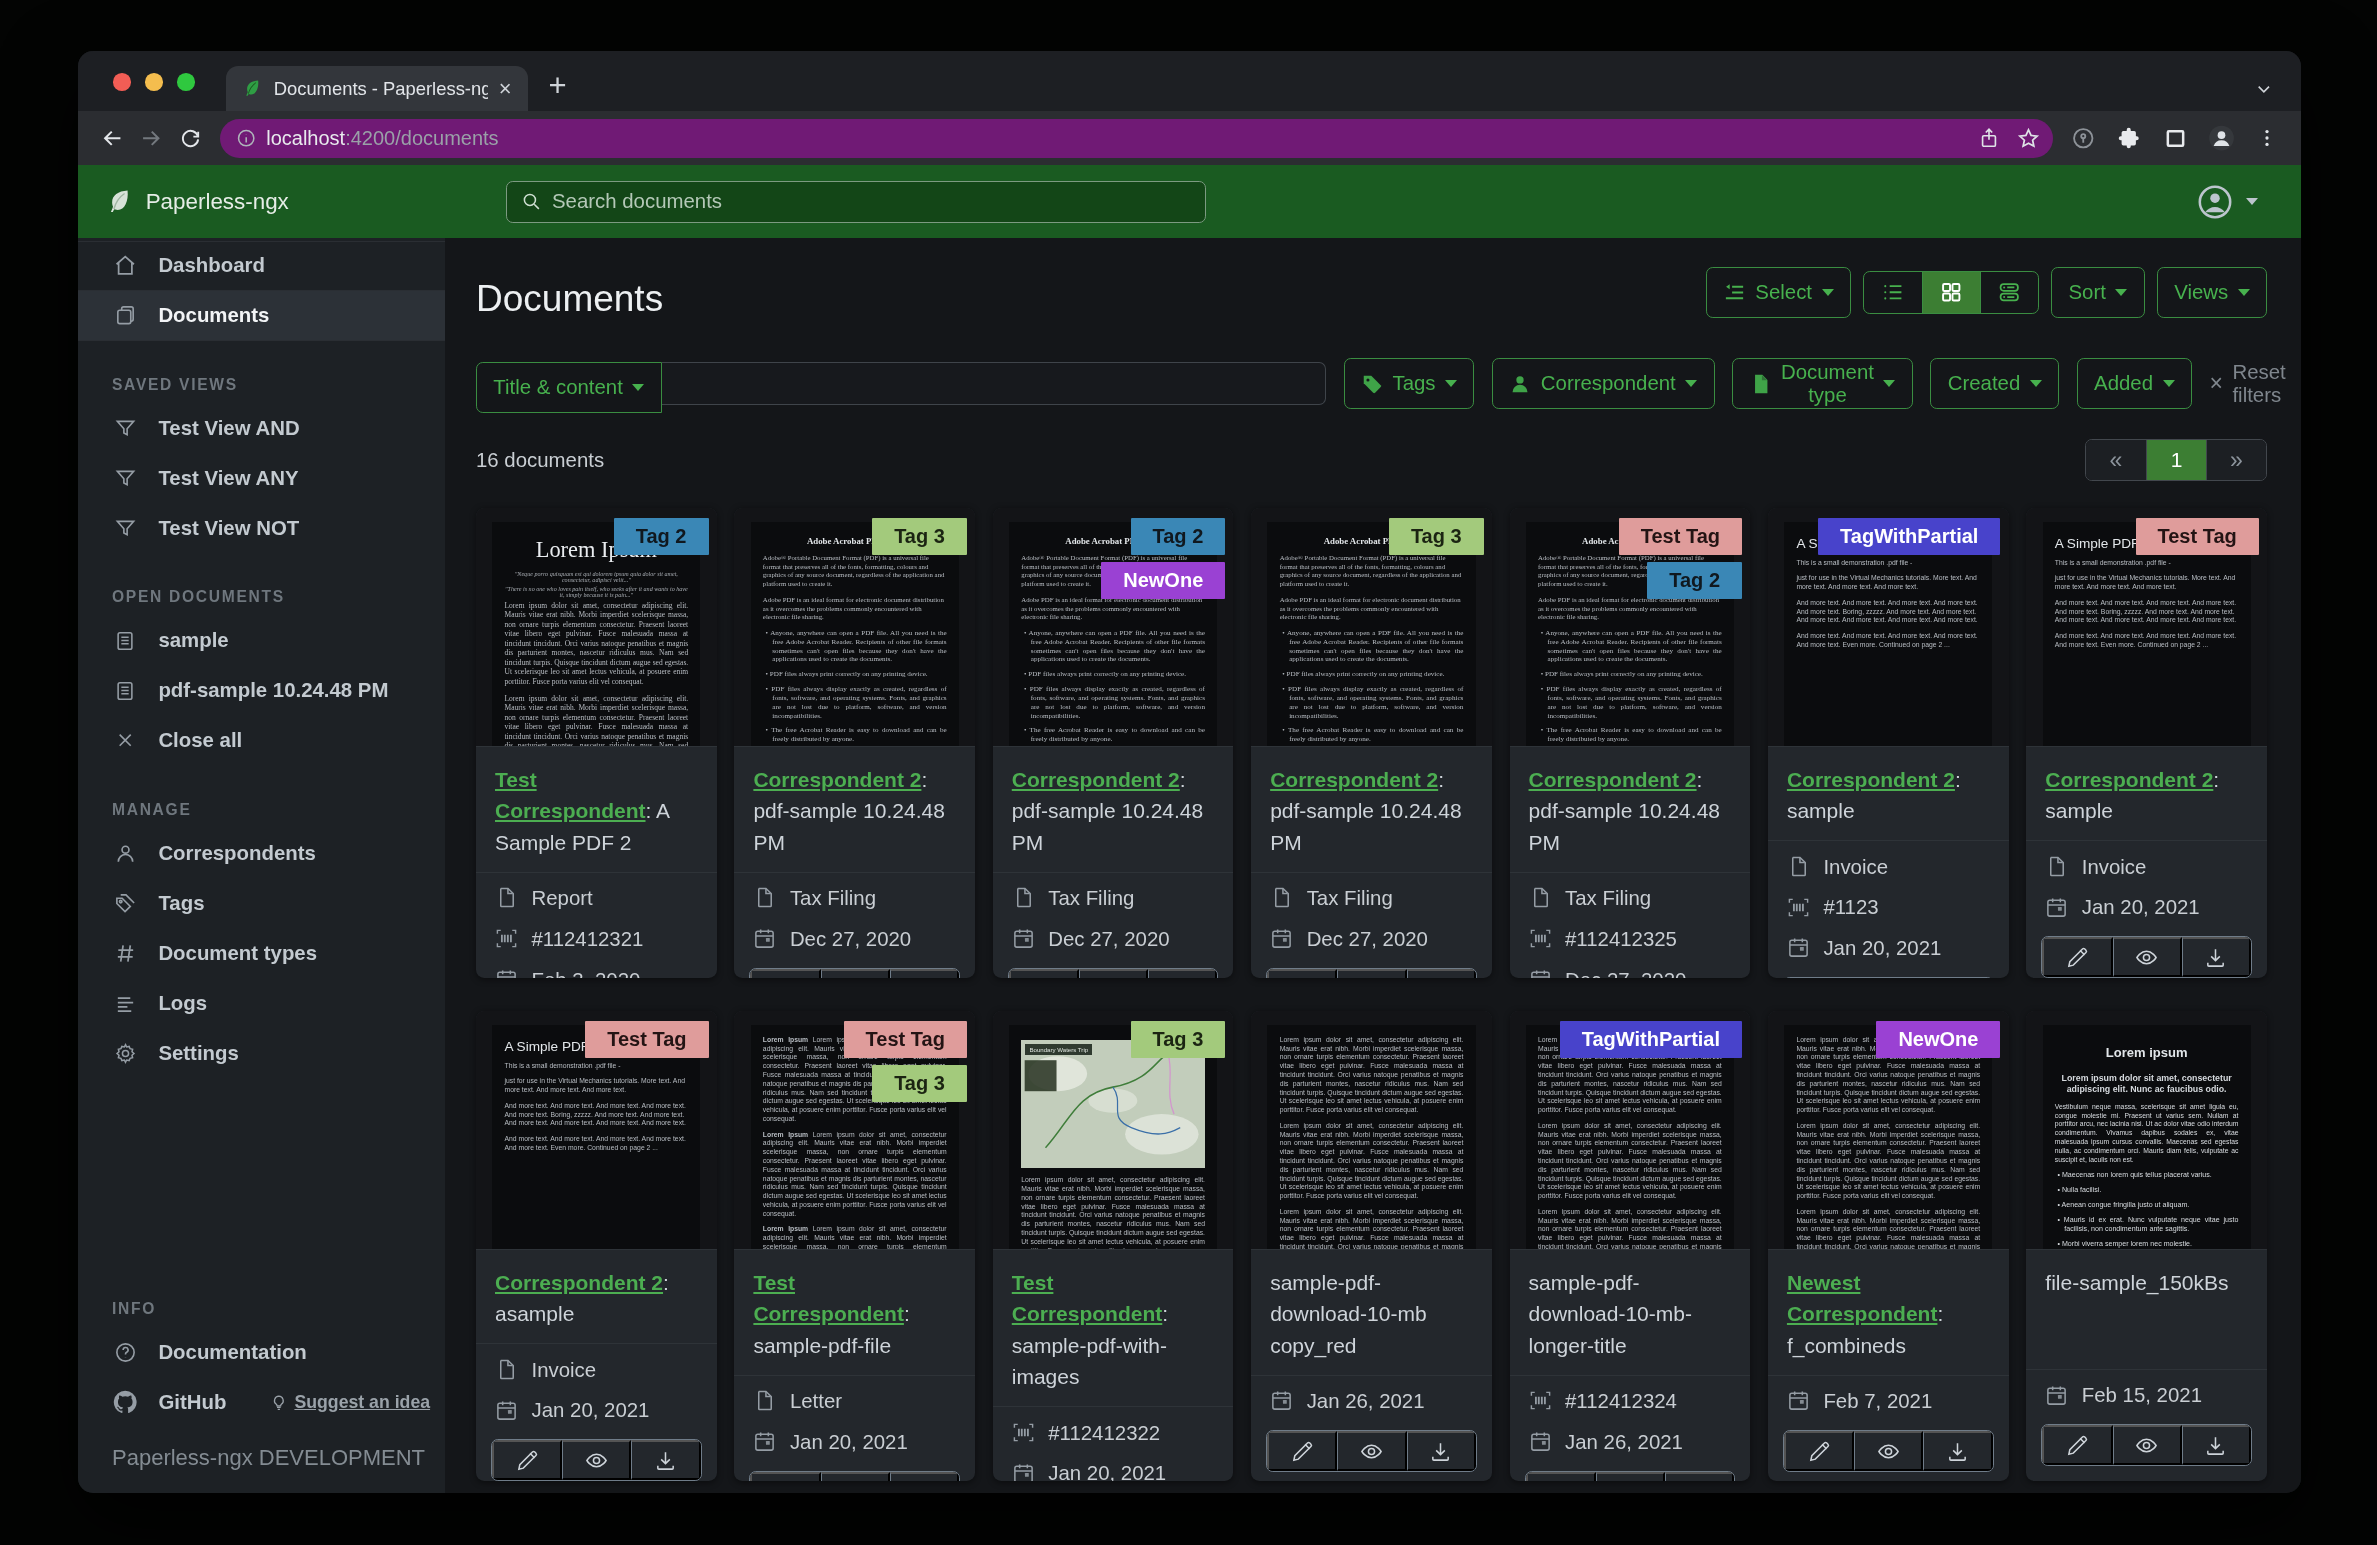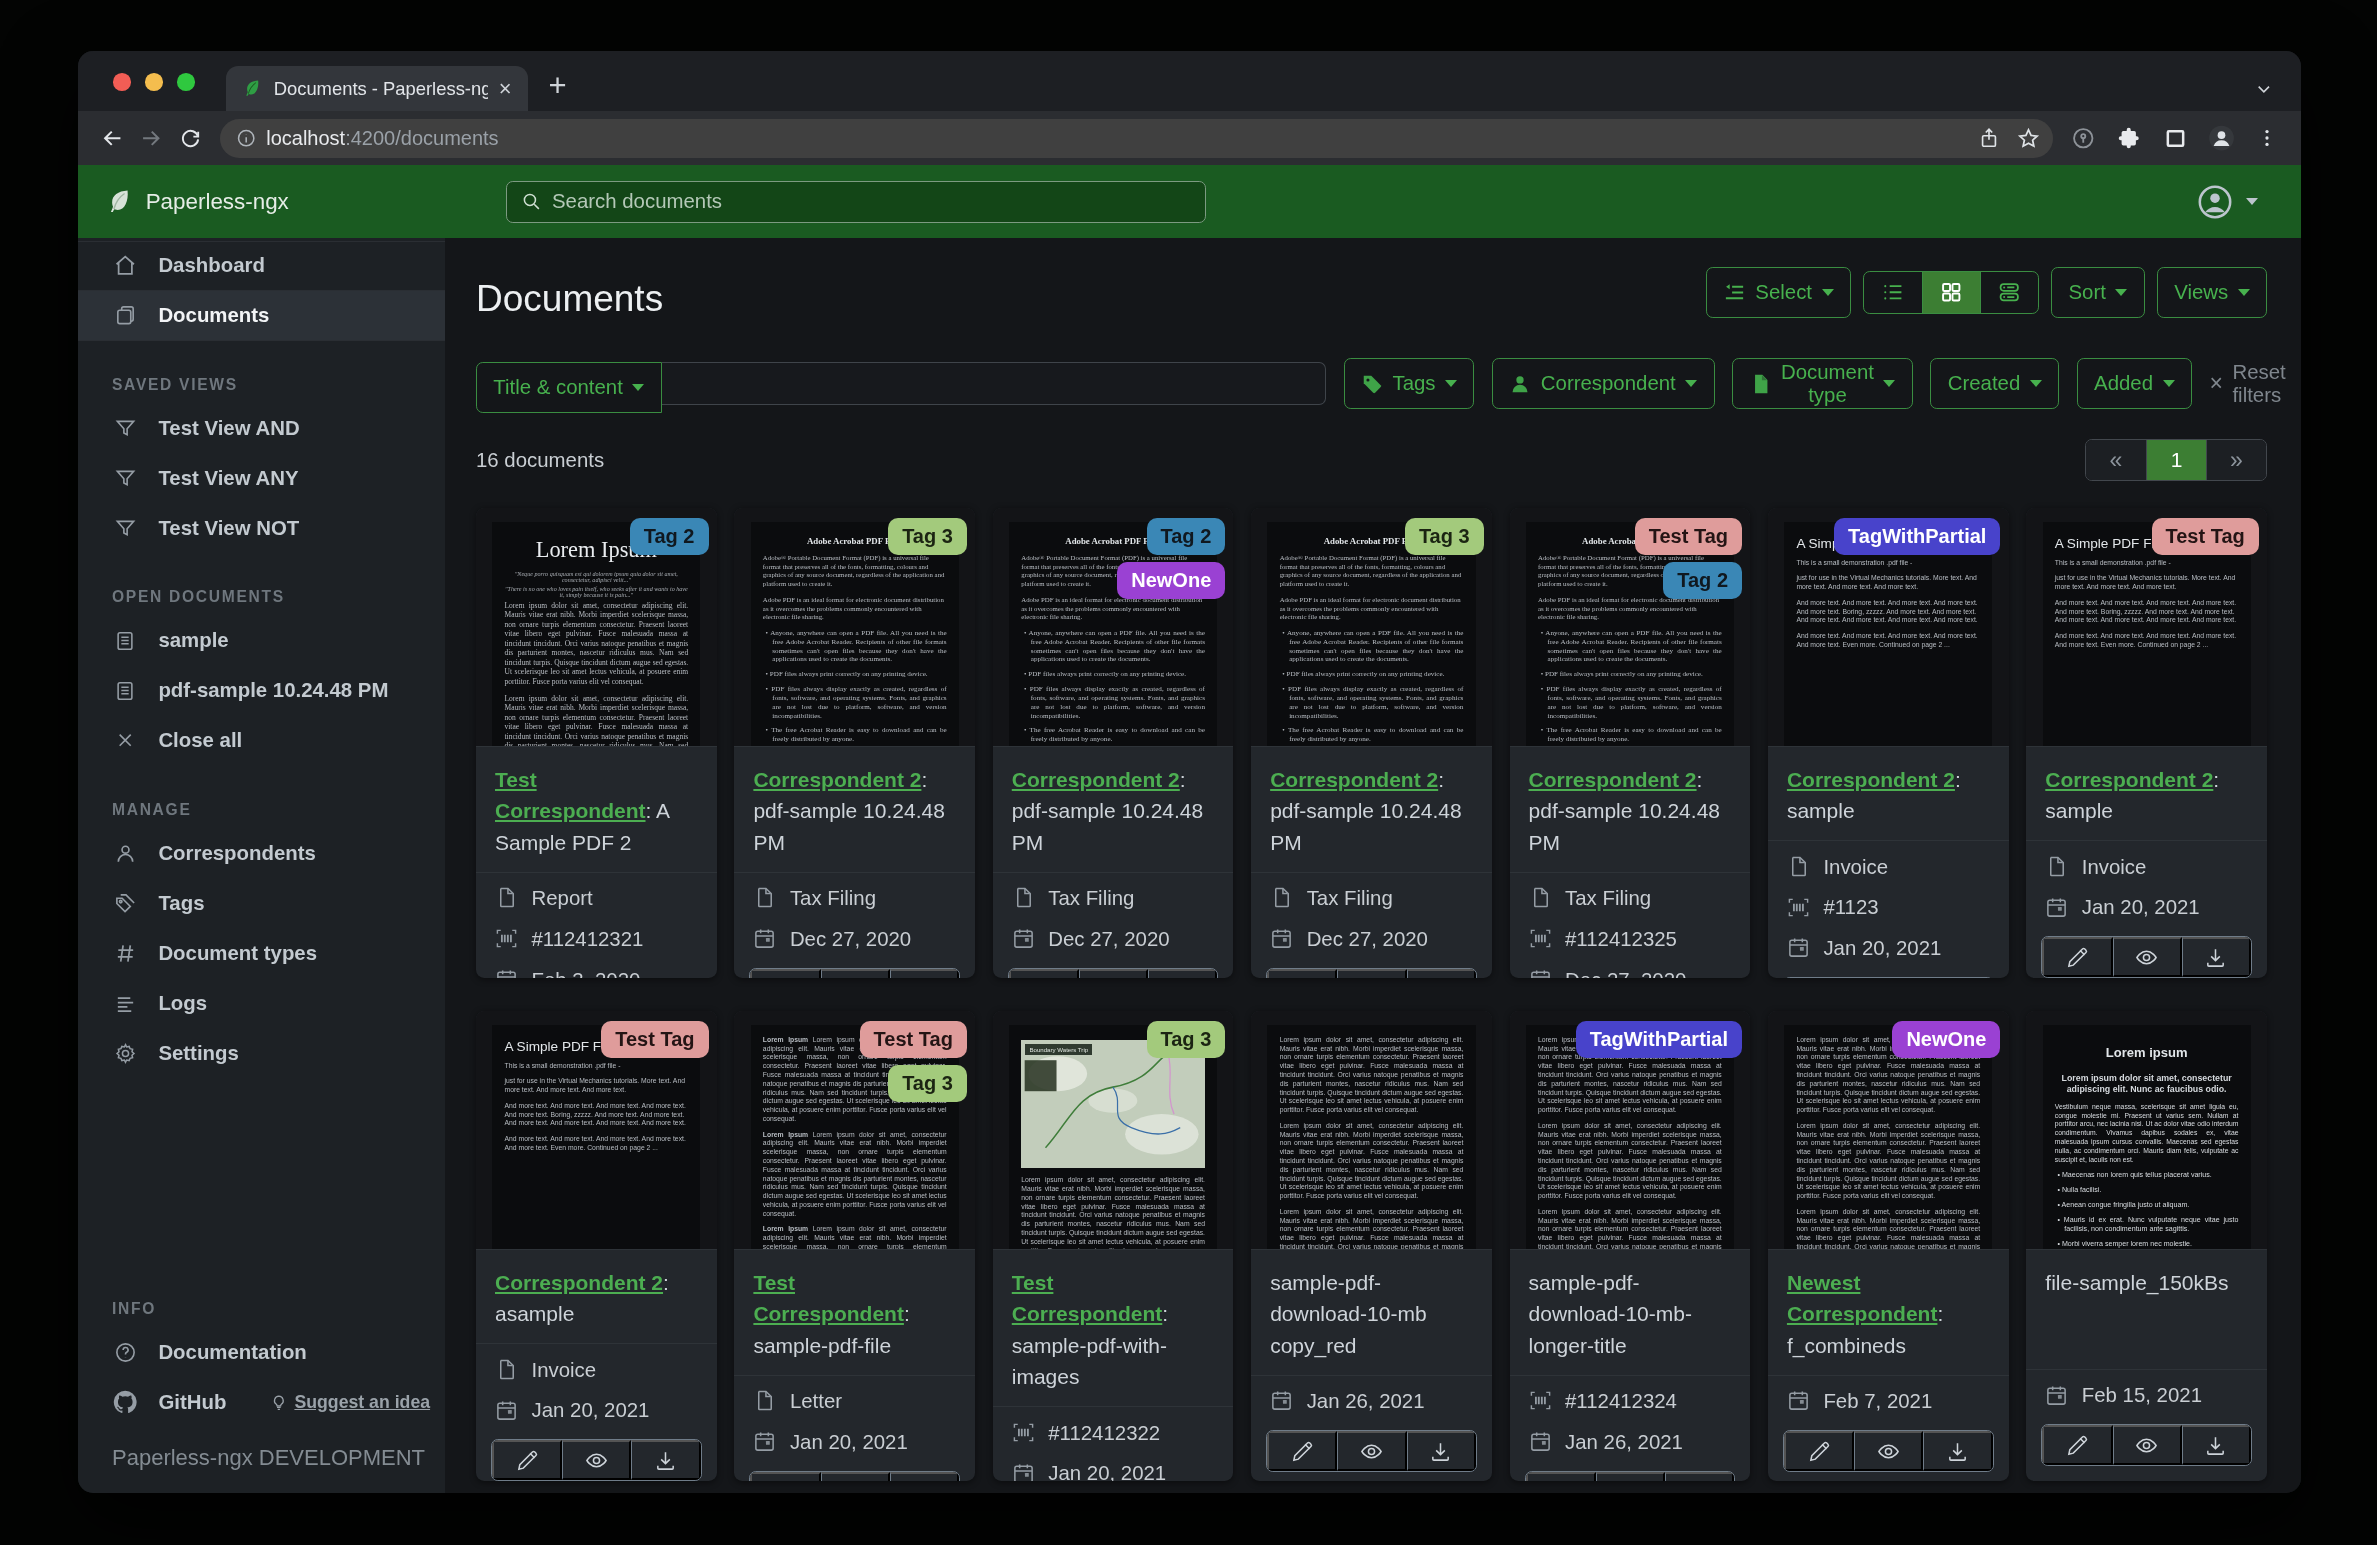--- a/index.html
+++ b/index.html
@@ -18,21 +18,21 @@
   .tab { margin-left:148px; width:302px; height:45px; background:#33363b; border-radius:12.2px 12.2px 0 0;
          display:flex; align-items:center; padding:0 16.3px; gap:11px; }
   .tab-title { font-size:18.4px; color:#e2e5e9; white-space:nowrap; overflow:hidden; flex:1; }
   .tab-x { font-size:22px; color:#cfd3d8; line-height:1; }
   .newtab { font-size:31px; color:#cfd3d8; font-weight:300; margin-left:20.4px; margin-bottom:6.8px; }
   .tabchev { position:absolute; right:28.5px; bottom:13.6px; color:#cfd3d8; }
 
   .toolbar { height:54px; background:#2b2d31; display:flex; align-items:center; padding:0 20.4px; flex:none; }
   .navicon { width:27px; height:27px; display:flex; align-items:center; justify-content:center; color:#e3e6ea; margin-right:12.2px; flex:none;}
   .navicon.dim { color:#73787e; }
-  .urlbar { flex:1; height:39px; background:#404040; border-radius:20px; display:flex; align-items:center;
+  .urlbar { flex:1; height:39px; background:#701a75; border-radius:20px; display:flex; align-items:center;
             padding:0 9.5px 0 16.3px; margin:0 12.2px 0 4.1px; }
   .urltext { font-size:20px; margin-left:9.5px; flex:1; white-space:nowrap; overflow:hidden;}
   .urltext .host { color:#e8eaed; } .urltext .rest { color:#9aa1a8; }
   .pillicon { width:30px; height:30px; display:flex; align-items:center; justify-content:center; color:#dfe3e7; margin-left:9.5px; flex:none;}
   .chromeicons { display:flex; align-items:center; gap:19px; margin-left:4.1px; }
   .chromeicons > div { width:27px; height:27px; display:flex; align-items:center; justify-content:center; color:#e0e3e7;}
 
   
   .appbar { height:73px; background:#1a5b21; position:relative; display:flex; align-items:center; flex:none; }
   .brand { display:flex; align-items:center; gap:12.2px; margin-left:27px; }
@@ -88,21 +88,21 @@
   .pcell.cur { background:#3c7e33; color:#fff; font-size:21px; }
 
   
   .grid { margin-top:27px; display:grid; grid-template-columns:repeat(7,1fr); gap:33px 17.7px; }
   .card { background:#23272c; border-radius:8.2px; overflow:hidden; display:flex; flex-direction:column; height:470px;
           box-shadow:0 1.4px 6.8px rgba(0,0,0,.45); position:relative;}
   .thumb { height:239px; background:#131417; position:relative; overflow:hidden; flex:none; border-bottom:0.7px solid #2e3338;}
   .page { position:absolute; left:16.3px; right:16.3px; top:13.6px; bottom:-4.1px; background:#0b0c0e; color:#b9bec4;
           padding:11px 12.2px; overflow:hidden; }
   .badges { position:absolute; top:9.5px; right:8.2px; display:flex; flex-direction:column; align-items:flex-end; gap:6.8px; z-index:3;}
-  .badge { height:37px; padding:0 14px; border-radius:10px; font-size:20px; font-weight:700; display:flex; align-items:center; white-space:nowrap;}
+  .badge { height:37px; padding:0 22px; border-radius:1px; font-size:20px; font-weight:700; display:flex; align-items:center; white-space:nowrap;}
   .cbody { flex:1; display:flex; flex-direction:column; min-height:0;}
   .ctitle { padding:16.3px 19px 13.6px; font-size:21px; line-height:1.5; color:#ced4da; }
   .ctitle a { color:#4cae51; font-weight:700; text-decoration:underline; }
   .cmeta { border-top:0.7px solid #2e3338; padding:13.6px 19px 4.1px; display:flex; flex-direction:column; gap:16.3px; margin-top:auto;}
   .mrow { display:flex; align-items:center; gap:12px; font-size:20.4px; color:#c9ced3; }
   .mrow .mic { width:24.5px; height:24.5px; color:#959da5; flex:none; display:flex; }
   .cactions { padding:12.2px 15px 15px; }
   .agroup { display:flex; border:1.4px solid #6f7c89; border-radius:6.8px; overflow:hidden; height:42px; }
   .abtn { flex:1; display:flex; align-items:center; justify-content:center; color:#ced4da; background:transparent;}
   .abtn + .abtn { border-left:1.4px solid #6f7c89; }

